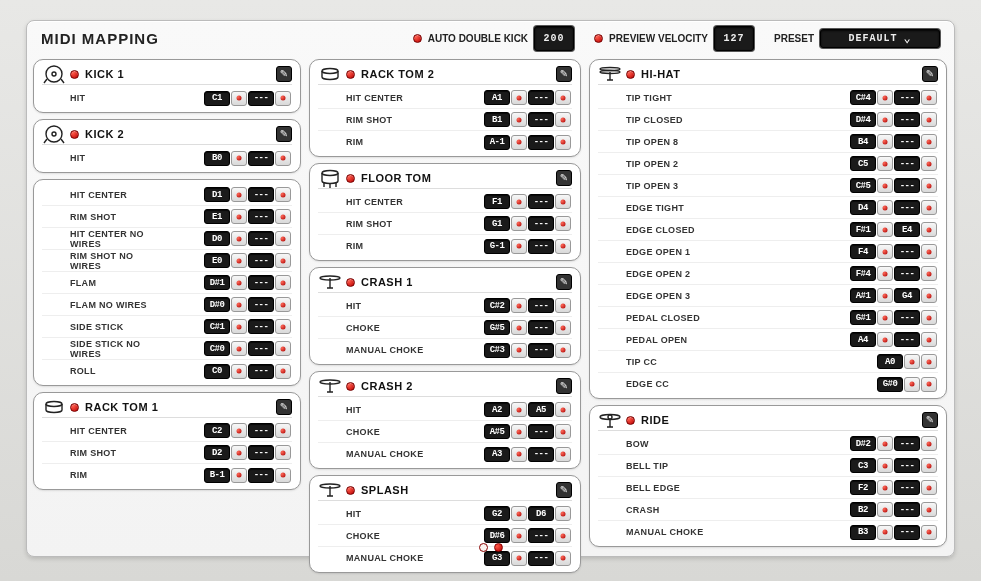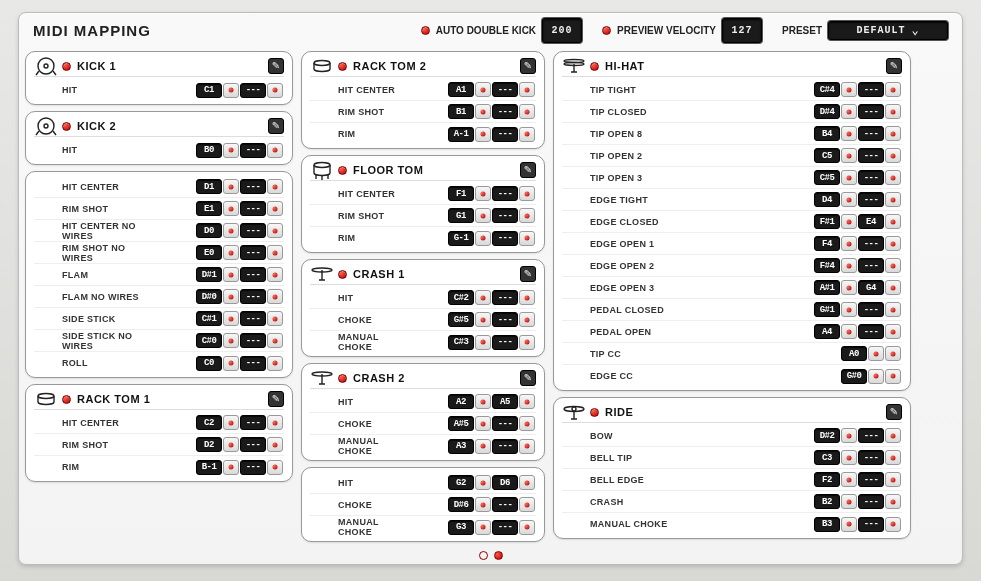--- a/index.html
+++ b/index.html
@@ -8,21 +8,21 @@
     font-family: Arial, Helvetica, sans-serif;
     width: 981px;
     height: 581px;
     overflow: hidden;
     position: relative;
   }
   .panel {
     background: linear-gradient(to bottom, #f9f9f9, #f3f3f3);
     border: 1px solid #bbb;
     border-radius: 8px;
-    margin: 8px;
+    margin: 16px;
     padding: 6px 10px;
     position: absolute;
     left: 10px; right: 10px; top: 4px; bottom: 8px;
     box-shadow: 0 2px 4px rgba(0,0,0,0.15), inset 0 1px 0 #fff;
   }
   .header {
     display: flex;
     align-items: center;
     height: 26px;
     border-bottom: none;
@@ -58,21 +58,21 @@
     letter-spacing:1px;
     min-width:40px;
     display:inline-flex; align-items:center; justify-content:center;
     box-shadow: inset 0 1px 2px rgba(0,0,0,0.8), 0 0 0 1px #555;
   }
   .lcd.wide { min-width:120px; padding:1px 10px; }
   .chev { color:#fff; font-size:12px; margin-left:6px; }
   .columns { display:flex; gap:8px; position:absolute; top:38px; left:6px; right:6px; bottom:20px; }
   .col { display:flex; flex-direction:column; gap:6px; }
   .col1 { width:268px; }
-  .col2 { width:244px; }
+  .col2 { width:272px; }
   .col3 { width:358px; }
   .card {
     background:#fff;
     border:1px solid #999;
     border-radius:10px;
     padding:4px 8px 3px 8px;
     box-shadow: 0 1px 2px rgba(0,0,0,0.1);
     position:relative;
   }
   .card-hdr {
@@ -489,20 +489,31 @@
             <span class="row-label">MANUAL CHOKE</span>
             <span class="row-controls">
               <span class="note-cell">A3</span>
               <span class="learn-btn"></span>
               <span class="note-cell">---</span>
               <span class="learn-btn"></span>
             </span>
           </div>
         </div>
         <div class="card">
+          <div class="card-hdr">
+            <span class="card-icon">
+              <svg viewBox="0 0 24 24">
+                <ellipse cx="12" cy="8" rx="10" ry="2"></ellipse>
+                <path d="M12 8 v10 M9 18 h6"></path>
+              </svg>
+            </span>
+            <span class="card-dot"></span>
+            <span class="card-title">SPLASH</span>
+            <span class="edit-btn"></span>
+          </div>
           <div class="row">
             <span class="row-label">HIT</span>
             <span class="row-controls">
               <span class="note-cell">G2</span>
               <span class="learn-btn"></span>
               <span class="note-cell">D6</span>
               <span class="learn-btn"></span>
             </span>
           </div>
           <div class="row">

